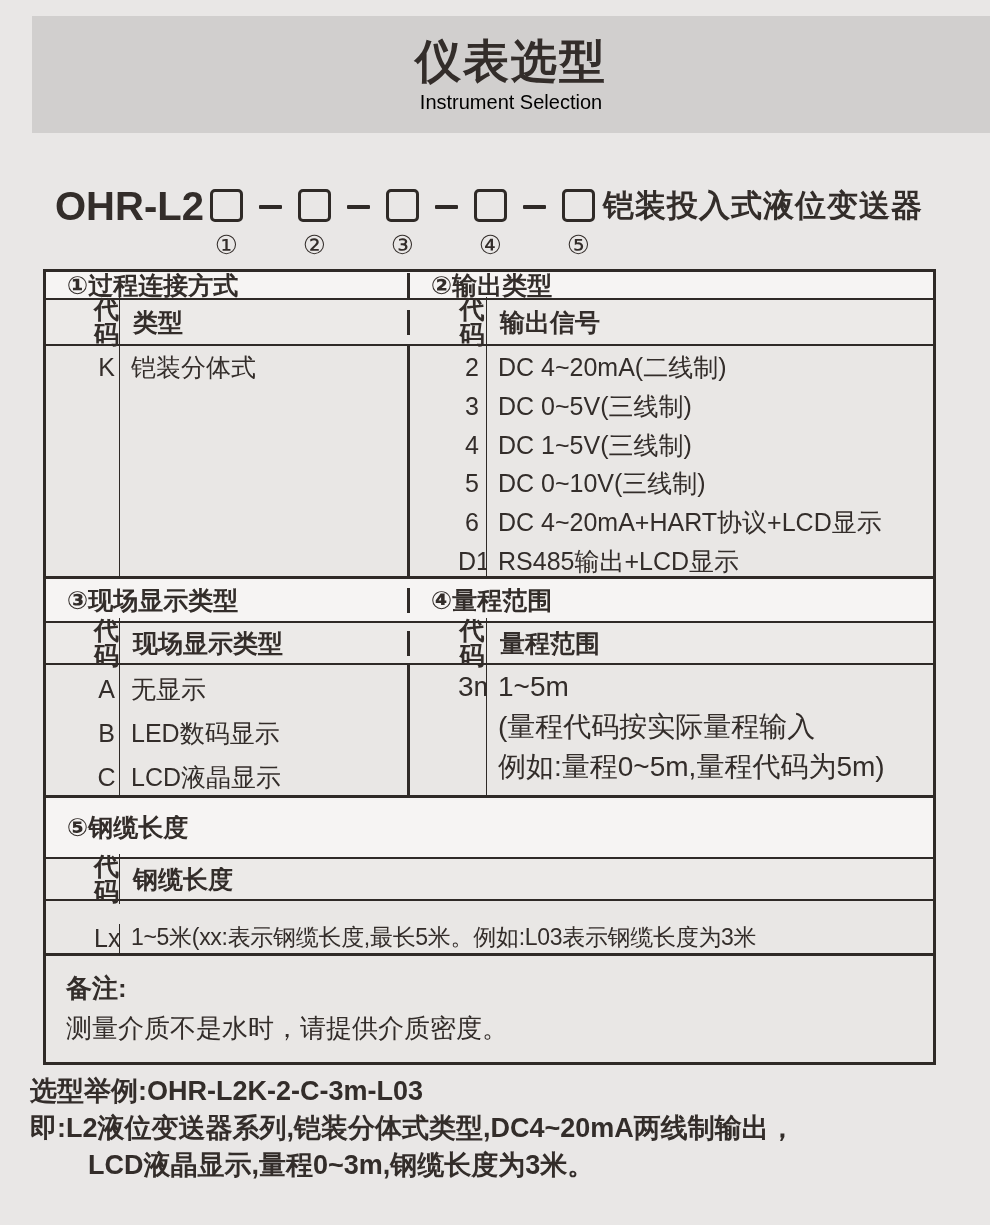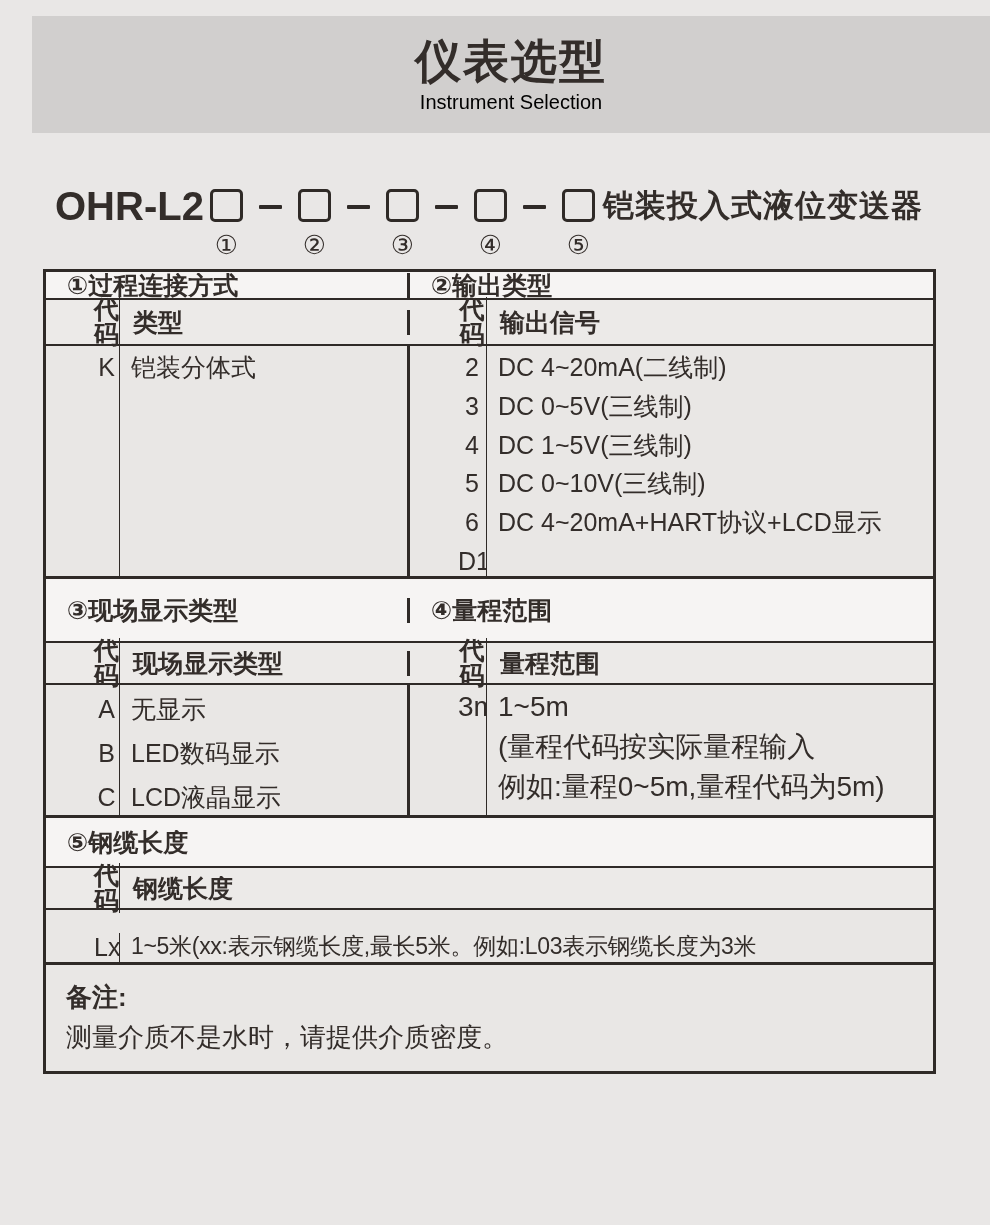--- a/index.html
+++ b/index.html
@@ -49,22 +49,22 @@
   .row:last-child{border-bottom:none;border-radius:21px;}
   .cell{overflow:hidden;}
   .bRthin{border-right:1.5px solid var(--bd);padding-left:48px;}
   .bRthick{border-right:3px solid var(--bd);}
   .w-left{width:364px;}
   .w-code{width:74px;}
   .w-val{width:290px;}
   .w-code2{width:77px;}
   .flex1{flex:1;}
   .sec-hd{height:28px;background:var(--secbg);align-items:center;}
-  .sec-hd.h48{height:64px;}
-  .sec-hd.h50{height:50px;}
+  .sec-hd.h48{height:44px;}
+  .sec-hd.h50{height:61px;}
   .sec-title{font-size:25px;font-weight:bold;padding-left:21px;line-height:1;}
   .col-hd{height:46px;background:var(--hdbg);align-items:center;}
   .col-hd.h42{height:42px;}
   .th{font-size:25px;font-weight:bold;line-height:1;}
   .th.ctr{text-align:center;}
   .th.lft{padding-left:13px;}
   .data-row{background:var(--databg);}
   .h233{height:233px;}
   .h133{height:133px;}
   .h55{height:55px;align-items:flex-end;}
@@ -158,20 +158,21 @@
         <div class="ln">5</div>
         <div class="ln">6</div>
         <div class="ln">D1</div>
       </div>
       <div class="cell flex1 vals pt3">
         <div class="ln">DC 4~20mA(二线制)</div>
         <div class="ln">DC 0~5V(三线制)</div>
         <div class="ln">DC 1~5V(三线制)</div>
         <div class="ln">DC 0~10V(三线制)</div>
         <div class="ln">DC 4~20mA+HART协议+LCD显示</div>
+        <div class="ln">RS485输出+LCD显示</div>
       </div>
     </div>
 
     <div class="row sec-hd h48">
       <div class="cell w-left bRthick sec-title">③现场显示类型</div>
       <div class="cell flex1 sec-title">④量程范围</div>
     </div>
 
     <div class="row col-hd h42">
       <div class="cell w-code bRthin th ctr">代码</div>
@@ -217,14 +218,19 @@
 
     <div class="row note">
       <div>
         <div class="lbl">备注:</div>
         <div class="txt">测量介质不是水时，请提供介质密度。</div>
       </div>
     </div>
 
   </div>
 
+  <div class="footer">
+    <div>选型举例:OHR-L2K-2-C-3m-L03</div>
+    <div>即:L2液位变送器系列,铠装分体式类型,DC4~20mA两线制输出，</div>
+    <div class="indent">LCD液晶显示,量程0~3m,钢缆长度为3米。</div>
+  </div>
 
 </div>
 
 </body></html>

